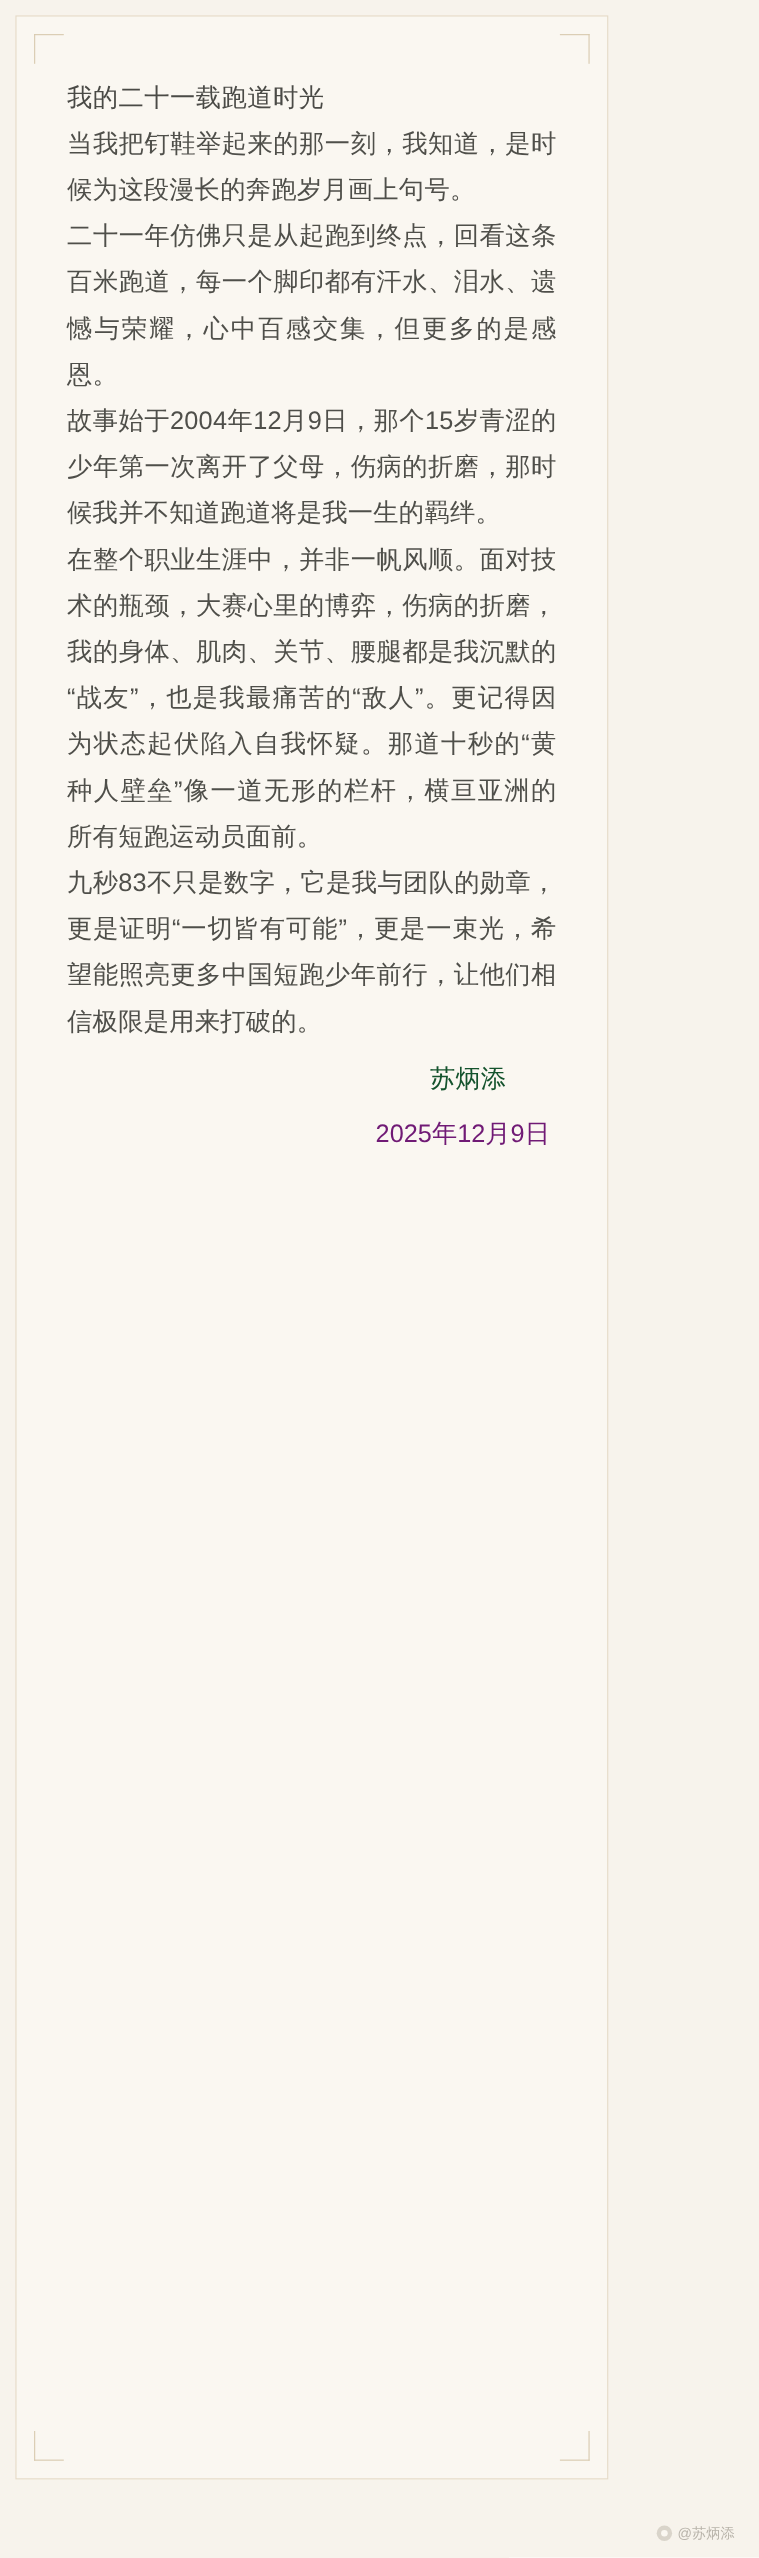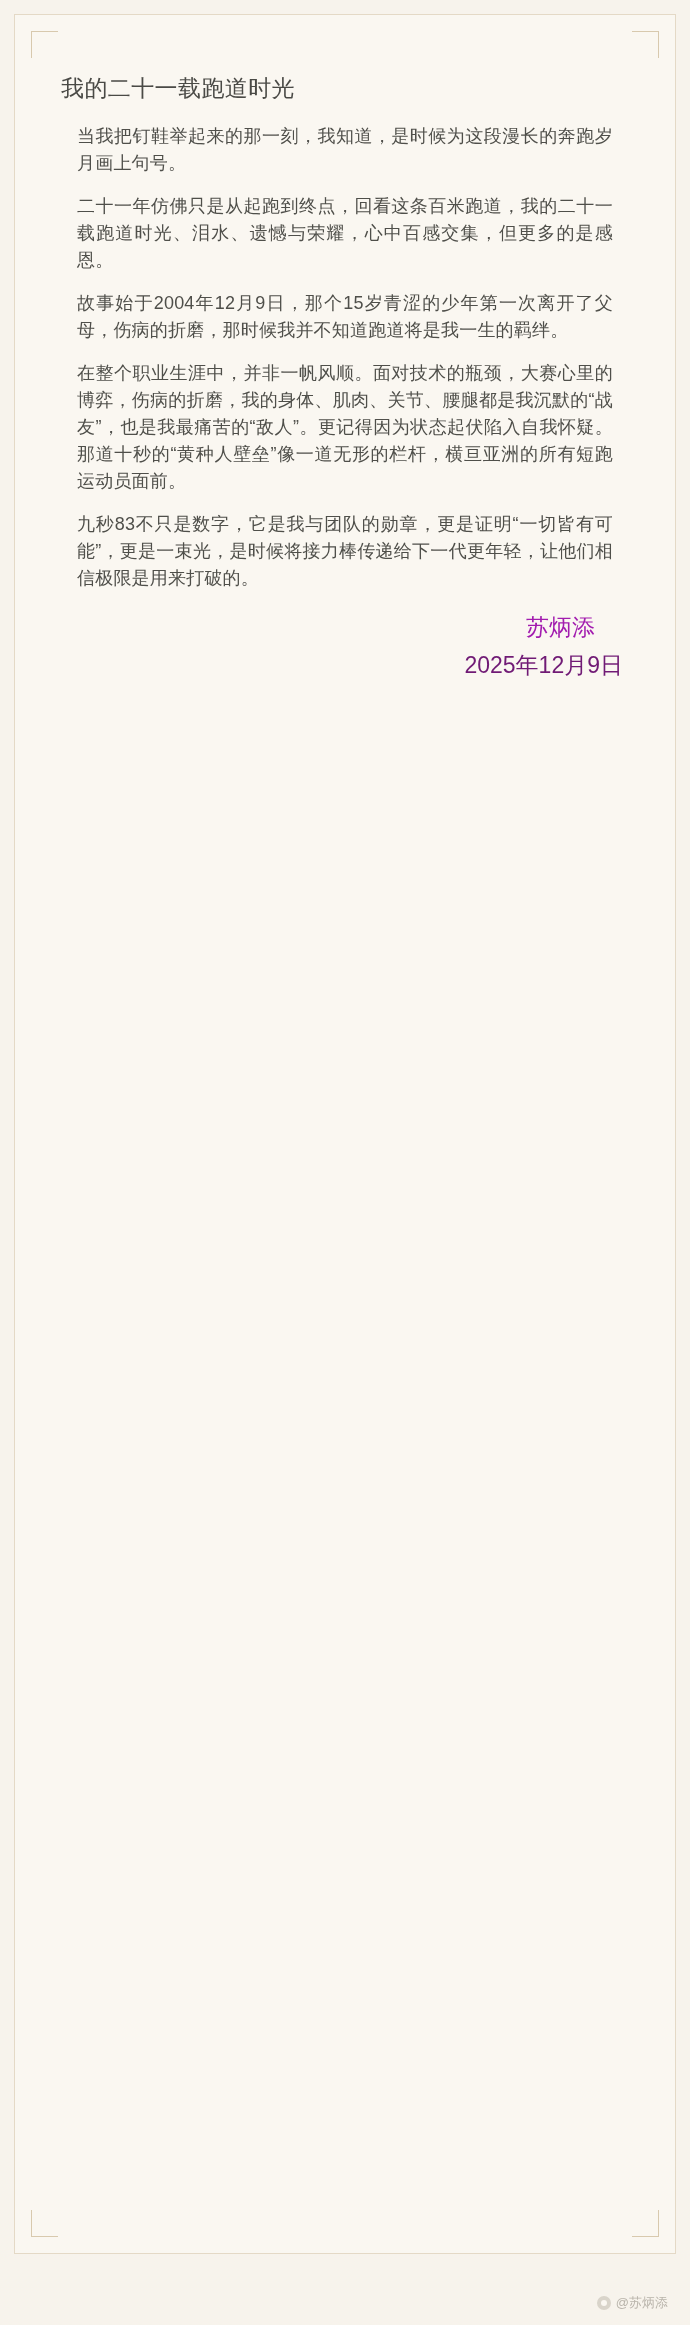--- a/index.html
+++ b/index.html
@@ -16,21 +16,21 @@
   .page {
     position: relative;
     width: 690px;
     height: 2325px;
     background: #f7f3ec;
     box-sizing: border-box;
     padding: 14px 14px 0 14px;
   }
   .sheet {
     position: relative;
-    width: 662px;
+    width: 539px;
     height: 2240px;
     background: #faf7f1;
     border: 1px solid #e4d9c6;
     box-sizing: border-box;
     padding: 54px 46px 40px 46px;
   }
   
   .corner {
     position: absolute;
     width: 26px;
@@ -46,38 +46,38 @@
 
   .doc-title {
     font-size: 23px;
     line-height: 38px;
     color: #4a4a46;
     letter-spacing: 0.4px;
     margin: 0 0 2px 0;
     font-weight: 400;
   }
   .para {
-    font-size: 18px;
-    line-height: 27px;
+    font-size: 23px;
+    line-height: 42px;
     color: #4f4f4a;
     letter-spacing: 0.2px;
-    margin: 16px;
+    margin: 0;
     text-align: justify;
     text-justify: inter-ideograph;
     word-break: break-all;
   }
   .signature-block {
     margin-top: 6px;
     text-align: right;
   }
   .sign-name {
     font-size: 23px;
     line-height: 38px;
-    color: #a21caf;
-    margin: 0;
+    color: #14532d;
+    margin: 12px;
     padding-right: 34px;
   }
   .sign-date {
     font-size: 23px;
     line-height: 38px;
     color: #701a75;
     margin: 0;
     padding-right: 6px;
   }
   .footer-watermark {
@@ -116,24 +116,24 @@
 <div class="page">
   <div class="sheet">
     <span class="corner tl"></span>
     <span class="corner tr"></span>
     <span class="corner bl"></span>
     <span class="corner br"></span>
 
     <h1 class="doc-title">我的二十一载跑道时光</h1>
 
     <p class="para">当我把钉鞋举起来的那一刻，我知道，是时候为这段漫长的奔跑岁月画上句号。</p>
-    <p class="para">二十一年仿佛只是从起跑到终点，回看这条百米跑道，我的二十一载跑道时光、泪水、遗憾与荣耀，心中百感交集，但更多的是感恩。</p>
+    <p class="para">二十一年仿佛只是从起跑到终点，回看这条百米跑道，每一个脚印都有汗水、泪水、遗憾与荣耀，心中百感交集，但更多的是感恩。</p>
     <p class="para">故事始于2004年12月9日，那个15岁青涩的少年第一次离开了父母，伤病的折磨，那时候我并不知道跑道将是我一生的羁绊。</p>
     <p class="para">在整个职业生涯中，并非一帆风顺。面对技术的瓶颈，大赛心里的博弈，伤病的折磨，我的身体、肌肉、关节、腰腿都是我沉默的“战友”，也是我最痛苦的“敌人”。更记得因为状态起伏陷入自我怀疑。那道十秒的“黄种人壁垒”像一道无形的栏杆，横亘亚洲的所有短跑运动员面前。</p>
-    <p class="para">九秒83不只是数字，它是我与团队的勋章，更是证明“一切皆有可能”，更是一束光，是时候将接力棒传递给下一代更年轻，让他们相信极限是用来打破的。</p>
+    <p class="para">九秒83不只是数字，它是我与团队的勋章，更是证明“一切皆有可能”，更是一束光，希望能照亮更多中国短跑少年前行，让他们相信极限是用来打破的。</p>
 
     <div class="signature-block">
       <p class="sign-name">苏炳添</p>
       <p class="sign-date">2025年12月9日</p>
     </div>
   </div>
 
   <div class="footer-watermark">
     <span class="weibo-eye"></span>
     <span>@苏炳添</span>

